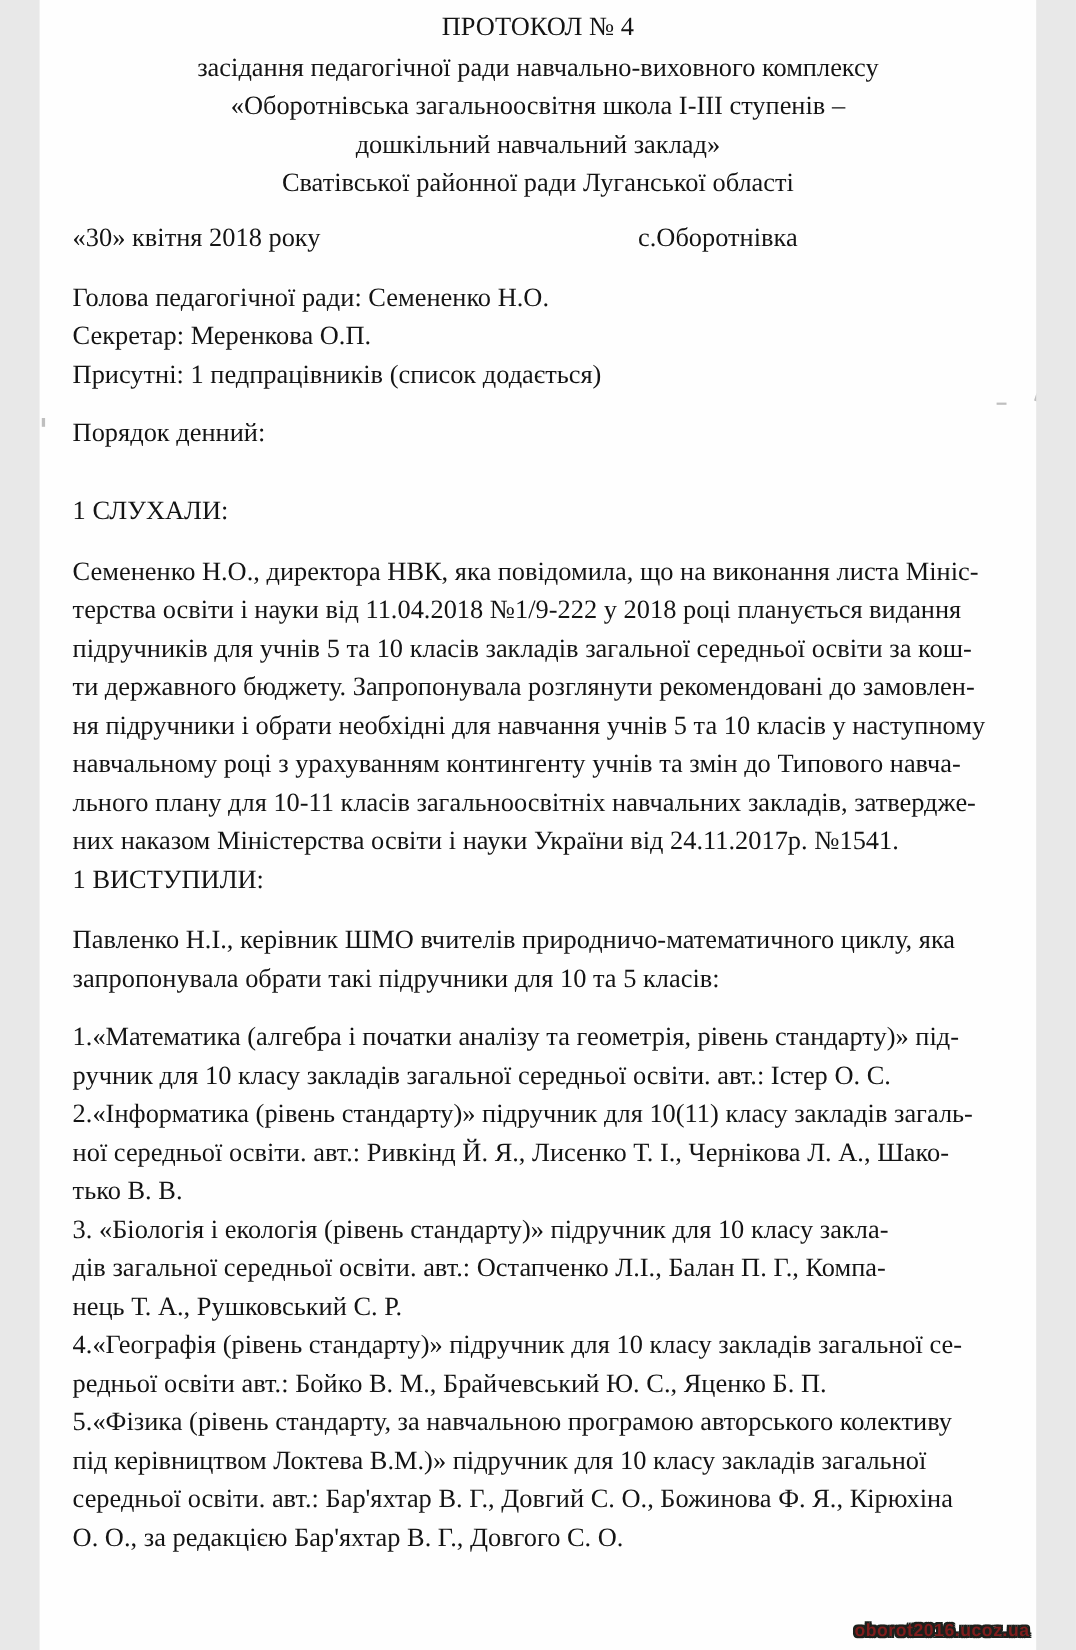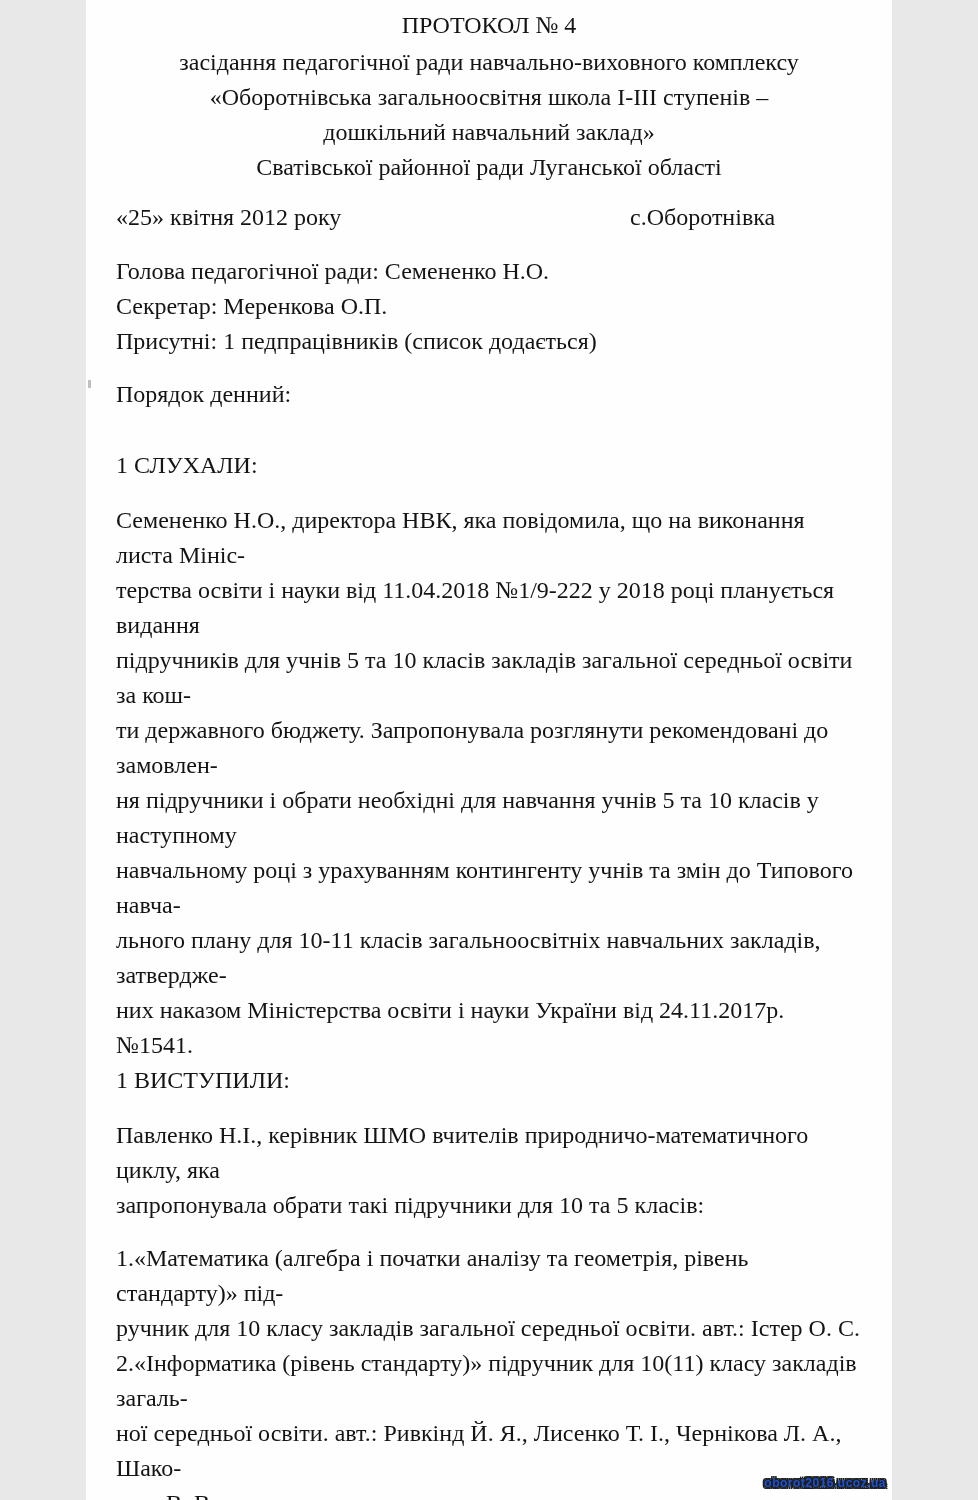--- a/index.html
+++ b/index.html
@@ -1,18 +1,18 @@
 <!DOCTYPE html>
 <html><head>
 <meta charset="utf-8">
 <style>
   html, body { margin: 0; padding: 0; background: #e8e8e8; }
   .page {
     position: relative;
-    width: 806px;
+    width: 906px;
     height: 1500px;
     margin: 0 auto;
     background: #fefefe;
     box-sizing: border-box;
     padding: 8px 30px 0 30px;
     overflow: hidden;
     font-family: "Liberation Serif", "DejaVu Serif", serif;
     font-size: 24px;
     line-height: 35px;
     color: #141414;
@@ -31,23 +31,23 @@
   .heard-para { margin-top: 20px; }
   .spoke-heading { }
   .spoke-para { margin-top: 20px; }
   .textbook-list { margin-top: 18px; }
   .watermark {
     position: absolute;
     right: 6px;
     bottom: 5px;
     font-family: "Liberation Sans", "DejaVu Sans", sans-serif;
     font-weight: bold;
-    font-size: 12px;
+    font-size: 16px;
     line-height: 24px;
-    color: #1d4ed8;
+    color: #7f1d1d;
     letter-spacing: 0.5px;
     text-shadow:
       -2px 0 0 #1c201c, 2px 0 0 #1c201c, 0 -2px 0 #1c201c, 0 2px 0 #1c201c,
       -2px -2px 0 #1c201c, 2px -2px 0 #1c201c, -2px 2px 0 #1c201c, 2px 2px 0 #1c201c;
   }
   
   .speck { position: absolute; background: #8a8a8a; opacity: 0.55; }
   .speck.s1 { left: 905px; top: 358px; width: 5px; height: 7px; transform: rotate(18deg); }
   .speck.s2 { left: 870px; top: 366px; width: 9px; height: 2px; }
   .speck.s3 { left: 934px; top: 449px; width: 7px; height: 3px; transform: rotate(-30deg); }
@@ -61,21 +61,21 @@
 <div class="page">
 
   <div class="doc-title center">ПРОТОКОЛ № 4</div>
 
   <div class="doc-subtitle center lines">засідання педагогічної ради навчально-виховного комплексу
 «Оборотнівська загальноосвітня школа І-ІІІ ступенів –
 дошкільний навчальний заклад»
 Сватівської районної ради Луганської області</div>
 
   <div class="date-row">
-    <span>«25» квітня 2012 року</span>
+    <span>«30» квітня 2018 року</span>
     <span class="place">с.Оборотнівка</span>
   </div>
 
   <div class="officials lines">Голова педагогічної ради: Семененко Н.О.
 Секретар: Меренкова О.П.
 Присутні: 1 педпрацівників (список додається)</div>
 
   <div class="agenda-heading">Порядок денний:</div>
 
 

